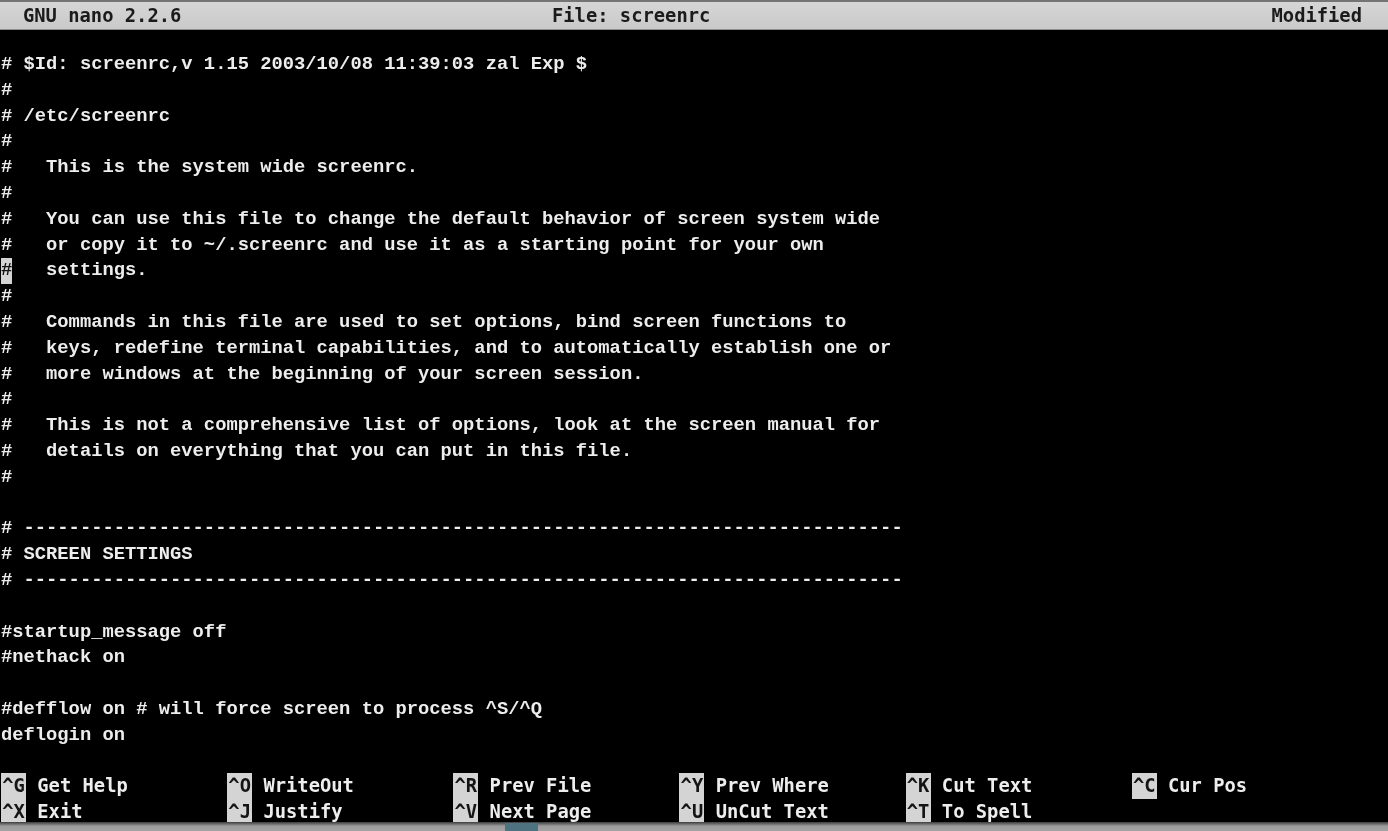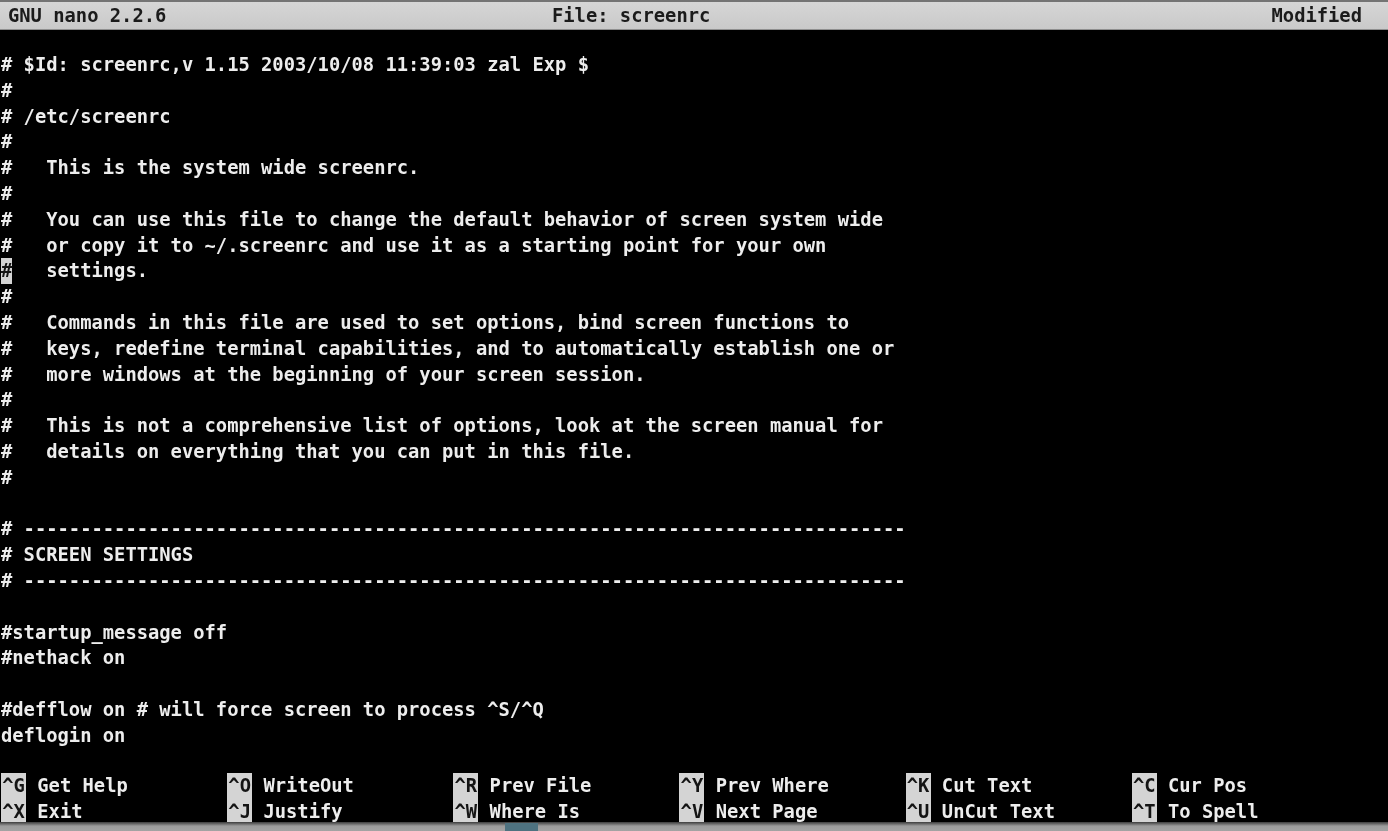--- a/index.html
+++ b/index.html
@@ -15,31 +15,31 @@
   
   .titlebar {
     position: absolute; top: 0; left: 0; right: 0; height: 27px;
     background: linear-gradient(#d6d6d6, var(--bar, #c9c9c9));
     border-top: 2px solid #747474;
     box-shadow: 0 1px 0 #8f8f8f;
     color: var(--bartext, #1b1b1b);
     font-size: 18.8px; font-weight: bold; line-height: 25px;
     white-space: pre;
   }
-  .tb-left   { position: absolute; left: 8px;  top: 1px; }
+  .tb-left   { position: absolute; left: 23px;  top: 1px; }
   .tb-center { position: absolute; left: 511px; top: 1px; margin-left: 41px; }
   .tb-right  { position: absolute; right: 26px; top: 1px; margin-left: 24px; }
   
   .editor {
     position: absolute; top: 28px; left: 1px; margin: 0;
     padding: 24px 0 0 0;
     font-size: 18.8px; font-weight: bold; line-height: 25.8px;
     color: var(--fg, #ededed);
   }
-  .line { height: 25.8px; white-space: pre; }
+  .line { height: 25.8px; white-space: pre; font-family: Liberation Mono, monospace; }
   .cursor {
     display: inline-block; min-width: 11.3px; height: 25.8px;
     background: var(--rev, #cfcfcf); color: var(--revtext, #141414);
     text-align: center;
   }
   
   .shortcuts {
     position: absolute; top: 773px; left: 1px;
     font-size: 18.8px; font-weight: bold; line-height: 25.8px;
     color: var(--fg, #ededed);
@@ -79,21 +79,20 @@
         <div class="sc-cell"><span class="sc-key">^G</span><span> Get Help</span></div>
         <div class="sc-cell"><span class="sc-key">^O</span><span> WriteOut</span></div>
         <div class="sc-cell"><span class="sc-key">^R</span><span> Prev File</span></div>
         <div class="sc-cell"><span class="sc-key">^Y</span><span> Prev Where</span></div>
         <div class="sc-cell"><span class="sc-key">^K</span><span> Cut Text</span></div>
         <div class="sc-cell"><span class="sc-key">^C</span><span> Cur Pos</span></div>
       </div>
       <div class="sc-row">
         <div class="sc-cell"><span class="sc-key">^X</span><span> Exit</span></div>
         <div class="sc-cell"><span class="sc-key">^J</span><span> Justify</span></div>
-        <div class="sc-cell"><span class="sc-key">^W</span><span> Where Is</span></div>
         <div class="sc-cell"><span class="sc-key">^V</span><span> Next Page</span></div>
         <div class="sc-cell"><span class="sc-key">^U</span><span> UnCut Text</span></div>
         <div class="sc-cell"><span class="sc-key">^T</span><span> To Spell</span></div>
       </div>
     </div>
 
   <div class="bottom-strip">
     <div class="teal-chip"></div>
   </div>
 

